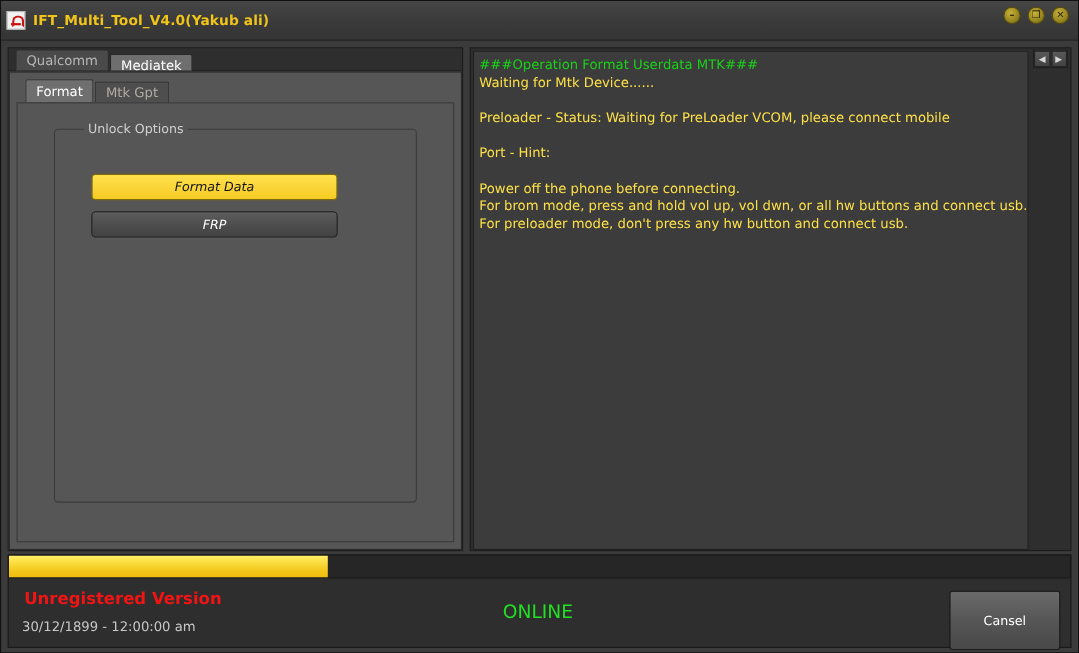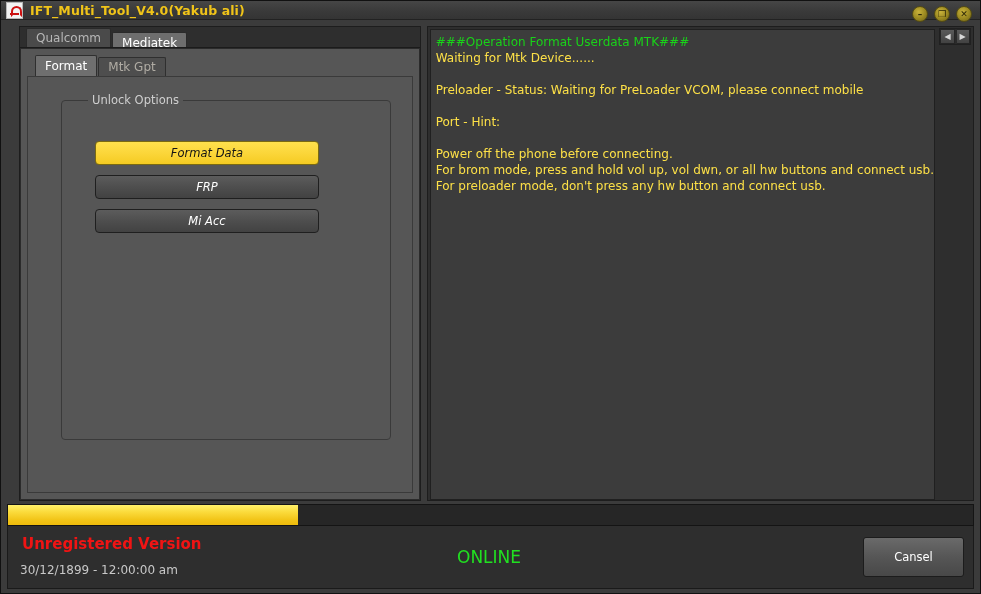--- a/index.html
+++ b/index.html
@@ -20,21 +20,21 @@
     width: 981px; height: 594px;
     background: #3b3b3b;
     border: 1px solid #111;
     box-sizing: border-box;
     display: flex;
     flex-direction: column;
   }
 
   
   .titlebar {
-    height: 19px;
+    height: 36px;
     background: linear-gradient(to bottom, #464646 0%, #3a3a3a 55%, #343434 100%);
     border-bottom: 1px solid #222;
     display: flex;
     align-items: center;
     padding: 0 4px 0 5px;
     box-sizing: border-box;
     flex: none;
     position: relative;
   }
   .app-icon {
@@ -92,21 +92,21 @@
     line-height: 14px;
     text-align: center;
     font-weight: bold;
     font-family: "DejaVu Sans", sans-serif;
   }
 
   
   .body-area {
     flex: 1;
     display: flex;
-    padding: 6px 6px 0 18px;
+    padding: 6px 6px 0 6px;
     gap: 6px;
     box-sizing: border-box;
     min-height: 0;
   }
 
   
   .left-region {
     width: 610px;
     display: flex;
     flex-direction: column;
@@ -362,21 +362,21 @@
   .online {
     position: absolute;
     left: 449px; top: 21px;
     color: #21e021;
     font-size: 17px;
     white-space: nowrap;
   }
   .cancel-btn {
     position: absolute;
     right: 9px; top: 11px;
-    width: 101px; height: 40px;
+    width: 101px; height: 54px;
     border: 1px solid #1c1c1c;
     border-radius: 3px;
     box-sizing: border-box;
     background: linear-gradient(to bottom, #6a6a6a 0%, #565656 50%, #484848 100%);
     color: #ffffff;
     font-size: 11.5px;
     display: flex;
     align-items: center;
     justify-content: center;
     cursor: pointer;
@@ -416,21 +416,20 @@
           <div class="subtab active">Format</div>
           <div class="subtab">Mtk Gpt</div>
         </div>
 
         <div class="subtabpage">
           <div class="groupbox">
             <div class="groupbox-title">Unlock Options</div>
             <div class="gb-buttons">
               <div class="action-btn highlight">Format Data</div>
               <div class="action-btn">FRP</div>
-              <div class="action-btn">Mi Acc</div>
             </div>
           </div>
         </div>
       </div>
     </div>
 
     <div class="right-region">
       <div class="log-box">
         <div class="log-line green">###Operation Format Userdata MTK###</div>
         <div class="log-line">Waiting for Mtk Device......</div>

